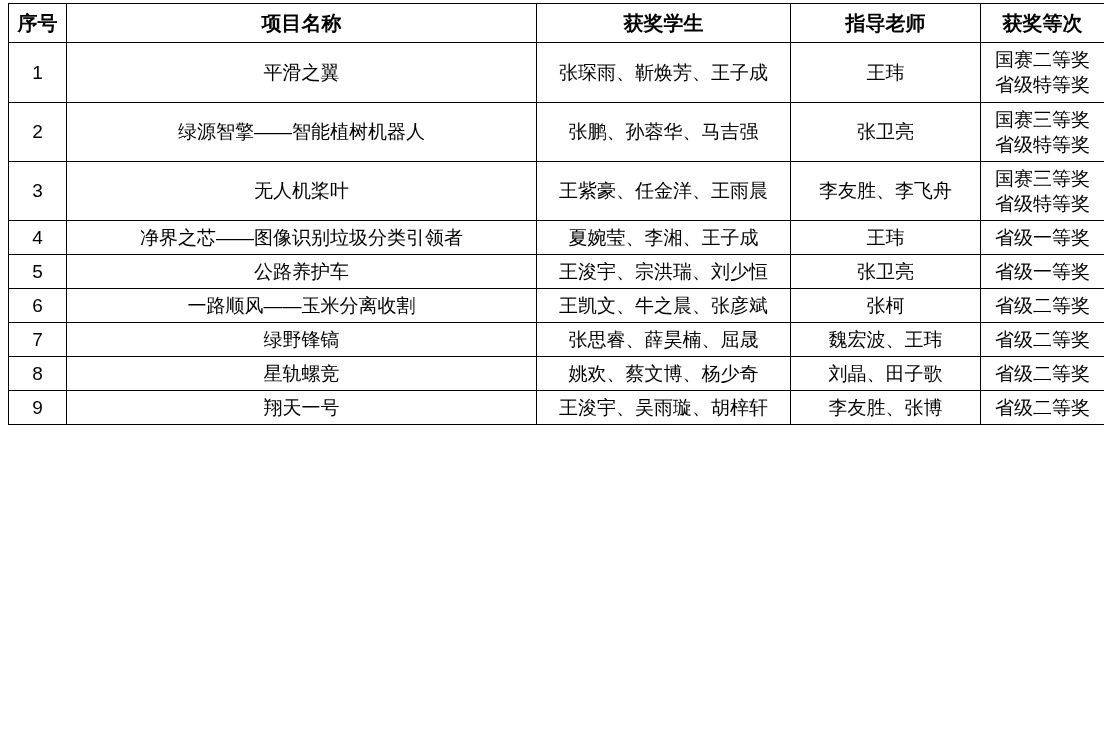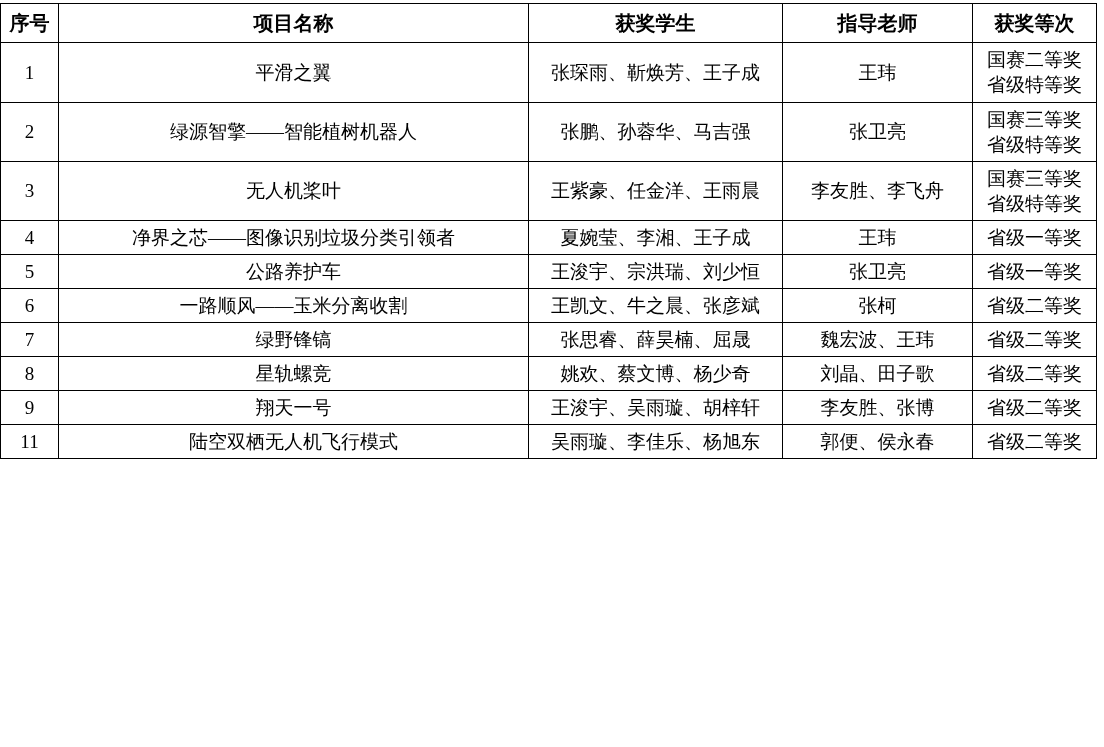--- a/index.html
+++ b/index.html
@@ -9,22 +9,21 @@
   }
   body {
     width: 1104px;
     height: 747px;
     font-family: "Liberation Sans", sans-serif;
     color: #000000;
   }
   .sheet {
     width: 1085px;
     box-sizing: border-box;
-    padding: 3px 4px 0 0;
-    font-family: Liberation Serif, serif;
+    padding: 3px 4px 0 8px;
   }
   table.award-table {
     border-collapse: collapse;
     width: 1096px;
     table-layout: fixed;
   }
   table.award-table th,
   table.award-table td {
     border: 1px solid #000000;
     text-align: center;
@@ -136,22 +135,15 @@
         <td class="cell-teach multi-line">刘晶、田子歌</td>
         <td class="cell-award multi-line">省级二等奖</td>
       </tr>
       <tr>
         <td class="cell-no">9</td>
         <td class="cell-proj multi-line">翔天一号</td>
         <td class="cell-stu multi-line">王浚宇、吴雨璇、胡梓轩</td>
         <td class="cell-teach multi-line">李友胜、张博</td>
         <td class="cell-award multi-line">省级二等奖</td>
       </tr>
-      <tr>
-        <td class="cell-no">11</td>
-        <td class="cell-proj multi-line">陆空双栖无人机飞行模式</td>
-        <td class="cell-stu multi-line">吴雨璇、李佳乐、杨旭东</td>
-        <td class="cell-teach multi-line">郭便、侯永春</td>
-        <td class="cell-award multi-line">省级二等奖</td>
-      </tr>
     </tbody>
   </table>
 </div>
 
 </body></html>

